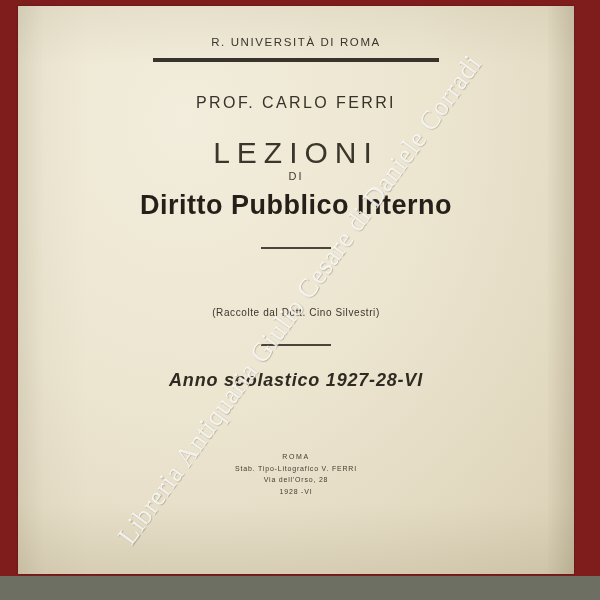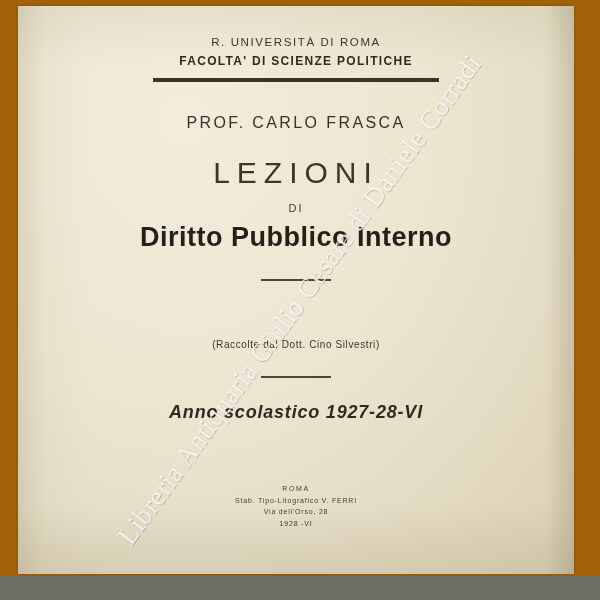--- a/index.html
+++ b/index.html
@@ -11,21 +11,21 @@
     width: 600px;
     height: 600px;
     overflow: hidden;
     font-family: "Liberation Sans", sans-serif;
   }
 
   #page {
     position: relative;
     width: 600px;
     height: 576px;
-    background: #a16207;
+    background: #7f1d1d;
   }
 
   
   .sheet {
     position: absolute;
     left: 18px;
     top: 6px;
     width: 556px;
     height: 568px;
     background:
@@ -94,21 +94,21 @@
     color: #38332a;
   }
 
   .lezioni {
     margin-top: 24px;
     font-size: 30px;
     letter-spacing: 7px;
     color: #3b362c;
   }
   .di {
-    margin-top: 12px;
+    margin-top: 0;
     font-size: 11px;
     letter-spacing: 2px;
     color: #403a30;
   }
   .maintitle {
     margin-top: 8px;
     font-size: 27px;
     font-weight: bold;
     letter-spacing: 0.5px;
     color: #241f18;
@@ -163,25 +163,24 @@
 </style>
 </head>
 <body>
 
 <div id="page">
 
   <div class="sheet">
     <div class="content">
 
       <div class="univ">R. UNIVERSITÀ DI ROMA</div>
-      <div class="faculty">FACOLTA' DI SCIENZE POLITICHE</div>
 
       <div class="rule"></div>
 
-      <div class="author">PROF. CARLO FRASCA</div>
+      <div class="author">PROF. CARLO FERRI</div>
 
       <div class="lezioni">LEZIONI</div>
       <div class="di">DI</div>
       <div class="maintitle">Diritto Pubblico Interno</div>
 
       <div class="rule short"></div>
 
       <div class="collected">(Raccolte dal Dott. Cino Silvestri)</div>
 
       <div class="rule short"></div>

